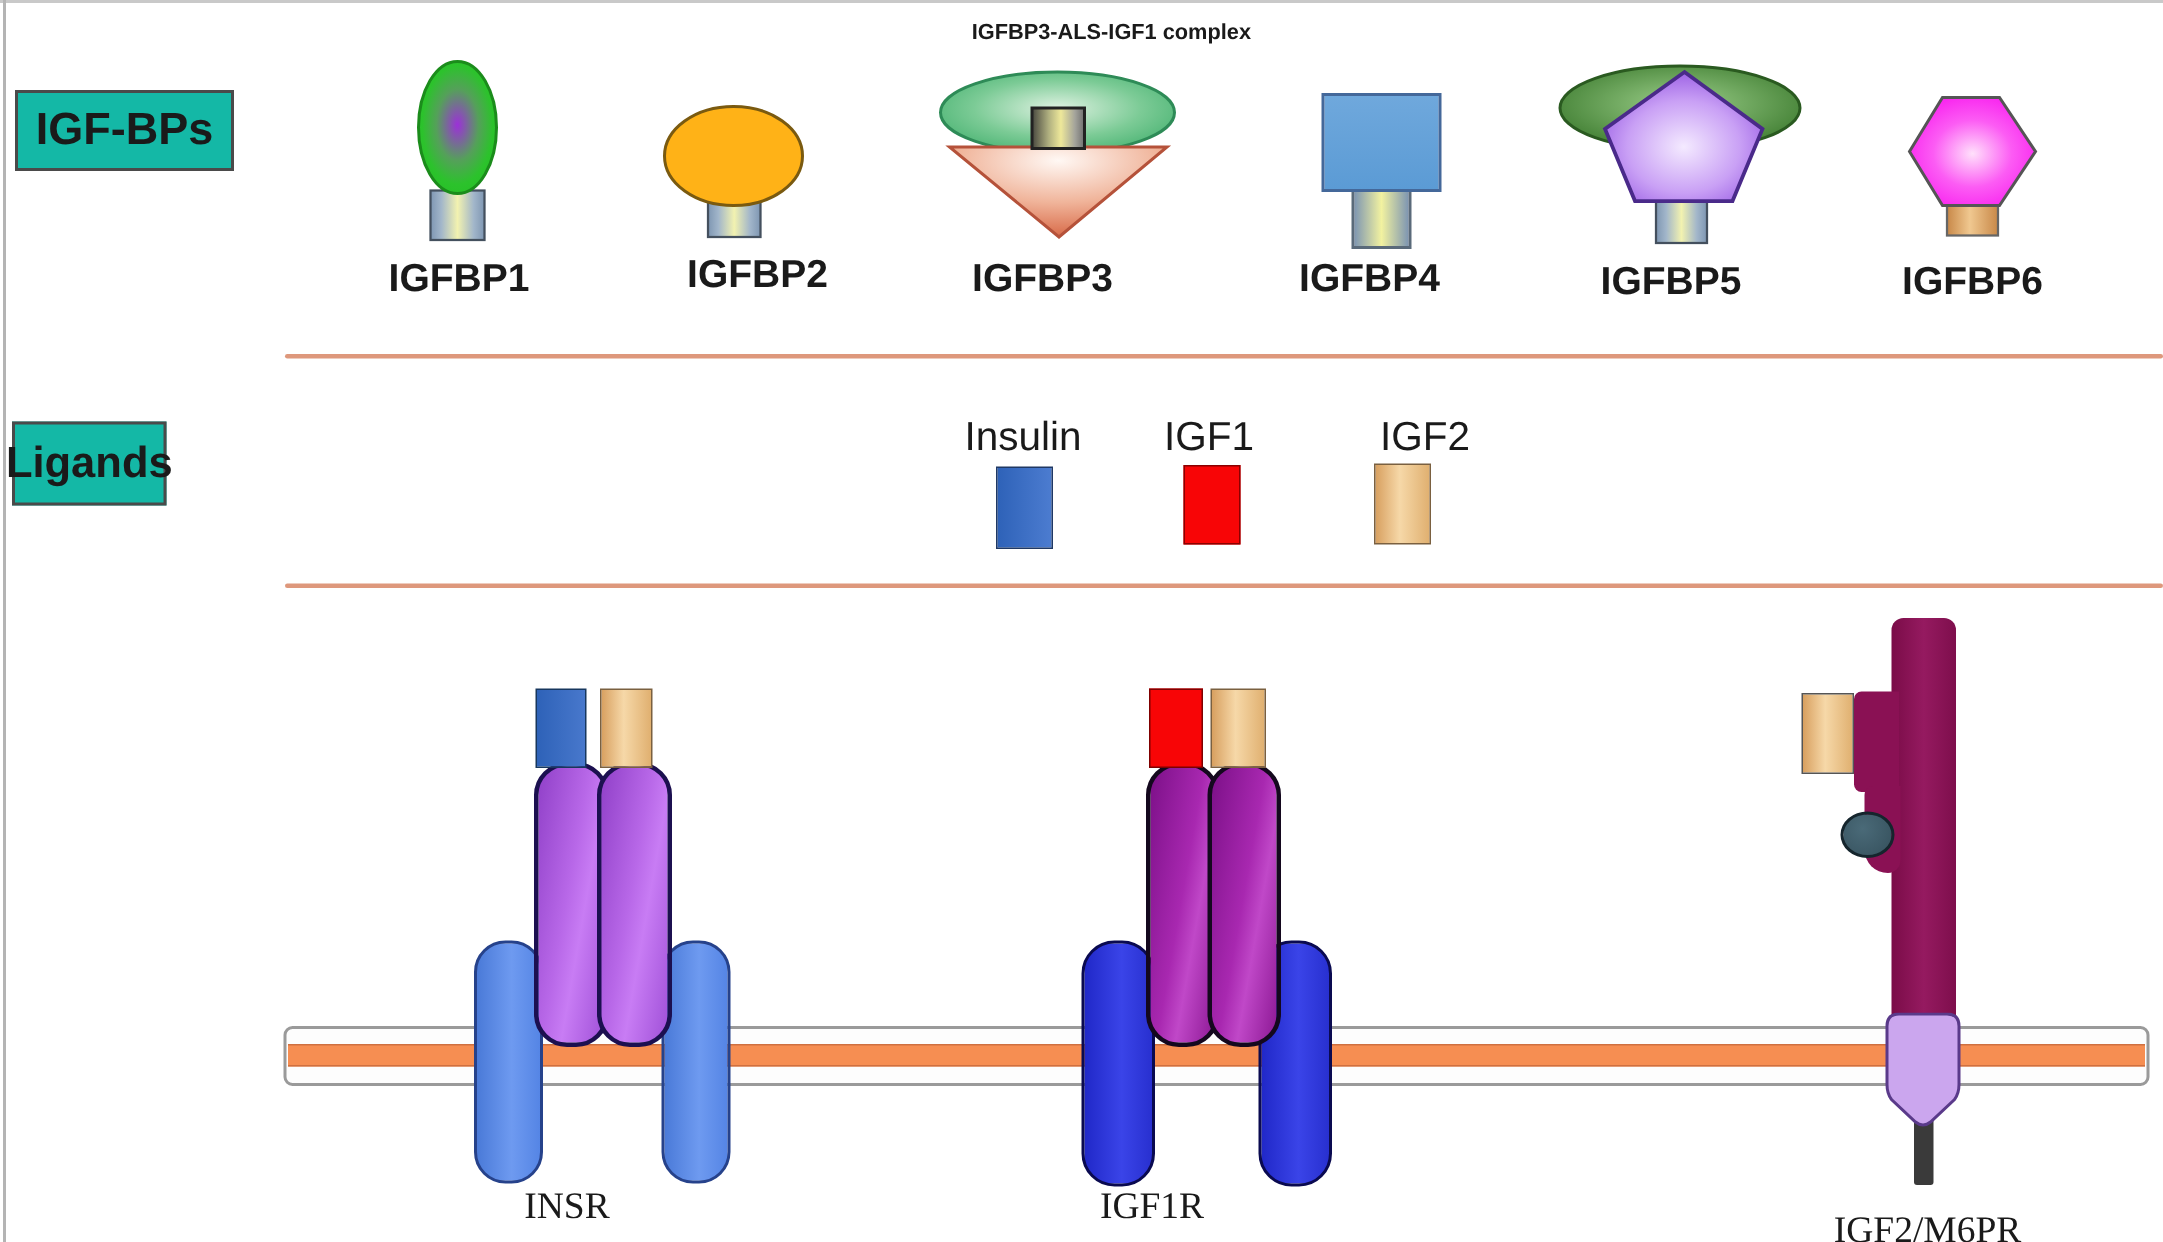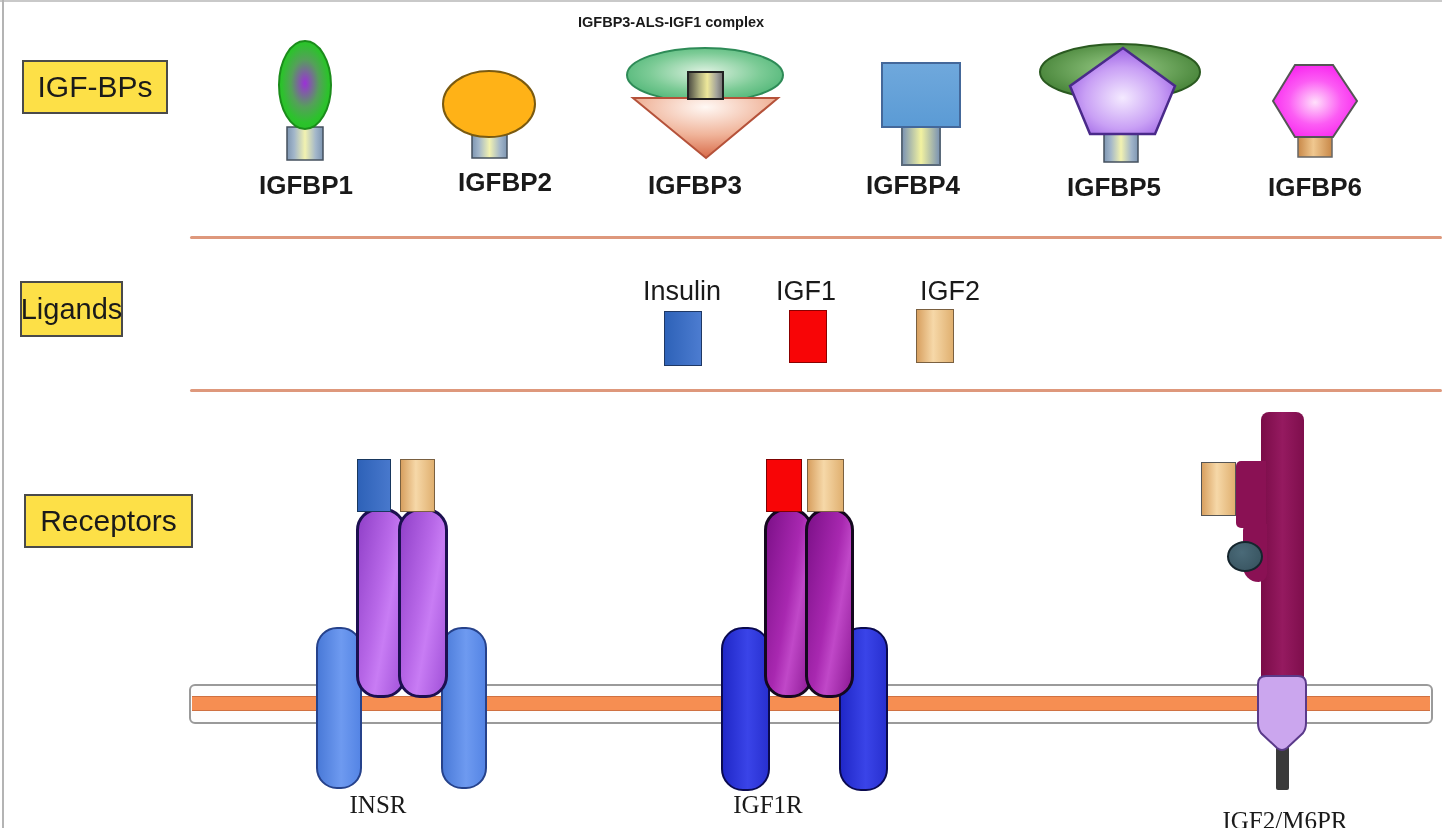--- a/index.html
+++ b/index.html
@@ -3,31 +3,31 @@
 <meta charset="utf-8">
 <style>
   html,body{margin:0;padding:0;background:#fff;}
   .canvas{
     position:relative;width:1442px;height:828px;background:#fff;overflow:hidden;
     font-family:"Liberation Sans", sans-serif;
   }
   .edge-left{position:absolute;left:2px;top:0;width:2px;height:828px;background:#b4b4b4;}
   .edge-top{position:absolute;left:0;top:0;width:1442px;height:2px;background:#c9c9c9;}
   .section-box{
-    position:absolute;border:2px solid #4a4a4a;background:#fde047;
+    position:absolute;border:2px solid #4a4a4a;background:#14b8a6;
     display:flex;align-items:center;justify-content:center;
-    font-weight:normal;font-size:30px;color:#1a1a1a;margin-left:12px;
+    font-weight:bold;font-size:30px;color:#1a1a1a;
   }
   .abs{position:absolute;}
   .bp-label{
     position:absolute;width:140px;text-align:center;
     font-weight:bold;font-size:26px;color:#1a1a1a;
   }
   .complex-title{
-    position:absolute;left:578px;top:14px;width:256px;text-align:left;
+    position:absolute;left:578px;top:14px;width:256px;text-align:right;
     font-weight:bold;font-size:14.5px;color:#1a1a1a;
   }
   .separator{position:absolute;left:190px;width:1252px;height:3px;background:#de987c;border-radius:2px;}
   .ligand-label{
     position:absolute;width:124px;text-align:center;
     font-weight:normal;font-size:27px;color:#1a1a1a;
   }
   .ligand-swatch{position:absolute;}
   .membrane{
     position:absolute;left:189px;top:684px;width:1240px;height:36px;
@@ -184,23 +184,20 @@
 
   <div class="ligand-label" style="left:744px;top:276px;">IGF1</div>
   <div class="ligand-swatch" style="left:789px;top:310px;width:36px;height:51px;
        background:#f80506;border:1.5px solid #8b0000;"></div>
 
   <div class="ligand-label" style="left:856px;top:276px;text-align:right;">IGF2</div>
   <div class="ligand-swatch tan-fill" style="left:916px;top:309px;width:36px;height:52px;"></div>
 
   <div class="separator" style="top:389px;"></div>
 
-  <div class="section-box" style="left:12px;top:494px;width:165px;height:50px;">
-    <span>Receptors</span>
-  </div>
 
   <div class="membrane">
     <div class="membrane-stripe"></div>
   </div>
 
   <div class="capsule insr-blue" style="left:316px;top:627px;"></div>
   <div class="capsule insr-blue" style="left:441px;top:627px;"></div>
   <div class="capsule insr-purple" style="left:356px;top:508px;"></div>
   <div class="capsule insr-purple" style="left:398px;top:508px;"></div>
   <div class="lig-rect" style="left:357px;top:459px;width:32px;height:51px;

